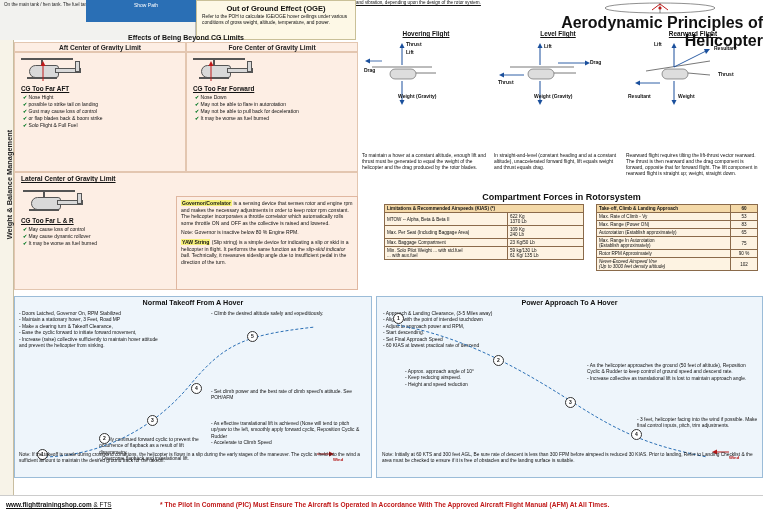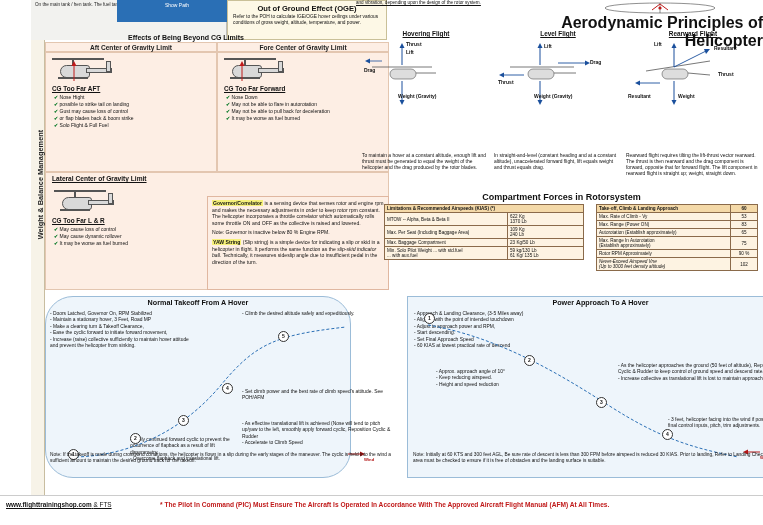--- a/index.html
+++ b/index.html
@@ -4,21 +4,21 @@
 <style>
   html,body{margin:0;padding:0;}
   body{
     width:763px;height:525px;overflow:hidden;
     background:#ffffff;
     font-family:"Liberation Sans", sans-serif;
     font-size:5.2px;color:#111;
     position:relative;
   }
   .abs{position:absolute;}
-  .bx{box-sizing:border-box;margin-left:31px;}
+  .bx{box-sizing:border-box;}
   
   #topleft{left:0;top:0;width:196px;height:40px;background:#f2f2ef;border-right:1px solid #bbb;}
   #topleft .t{font-size:4.6px;line-height:6px;padding:2px 4px;color:#222;}
   #bluepatch{left:86px;top:0;width:120px;height:22px;background:#2a6fb5;}
   #bluepatch .lbl{color:#fff;font-size:5px;padding:2px 4px;text-align:center;}
   #oge{left:196px;top:0;width:160px;height:40px;background:#fdf8e6;border:1px solid #c9c098;}
   #oge h3{margin:0;padding:3px 4px 1px;font-size:7.6px;font-weight:bold;text-align:center;color:#111;}
   #oge p{margin:0;padding:0 5px 3px;font-size:4.8px;line-height:6.2px;}
   #vib{left:356px;top:0;width:150px;height:14px;font-size:4.6px;line-height:6px;color:#111;}
   #aeroTitle{left:506px;top:14px;width:257px;font-size:16px;font-weight:bold;color:#111;text-align:right;}
@@ -55,21 +55,21 @@
   
   table{border-collapse:collapse;font-size:4.6px;}
   td,th{border:1px solid #8a6a4a;padding:1px 2px;}
   #tblA{position:absolute;left:384px;top:204px;width:200px;background:#fdf3e2;}
   #tblA td:first-child{width:118px;}
   #tblB{position:absolute;left:596px;top:204px;width:162px;background:#fdf3e2;}
   #tblB td:last-child{width:22px;text-align:center;}
   .thead{background:#f4d9a8;font-weight:bold;}
   
   .botpanel{position:absolute;border:1px solid #9bbcd8;background:#eef5fb;}
-  #botL{left:14px;top:296px;width:306px;height:182px;border-radius:28px;}
+  #botL{left:14px;top:296px;width:358px;height:182px;}
   #botR{left:376px;top:296px;width:387px;height:182px;}
   .botTitle{font-size:7.2px;font-weight:bold;text-align:center;padding:1px 0 2px;color:#111;}
   .dash{font-size:4.9px;line-height:6.4px;}
   .noteRed{color:#111;font-size:4.8px;line-height:6.2px;}
   .numBall{
     position:absolute;width:9px;height:9px;border-radius:50%;
     background:#fff;border:1px solid #333;color:#111;
     font-size:5px;line-height:9px;text-align:center;font-weight:bold;
   }
   .windFlag{position:absolute;font-size:4.2px;color:#b31616;font-weight:bold;}

